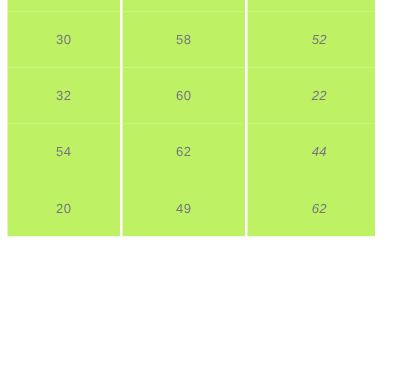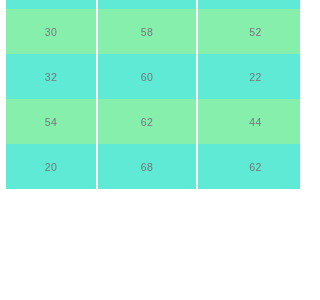--- a/index.html
+++ b/index.html
@@ -25,41 +25,41 @@
     left: 6px;
     top: -36px;
     width: 287px;
     border-collapse: collapse;
     table-layout: fixed;
   }
   #size-table tr {
     height: 45px;
   }
   #size-table tr.row-even {
-    background: #5eead4;
+    background: #bef264;
     padding-left: 28px;
   }
   #size-table tr.row-odd {
-    background: #86efac;
+    background: #bef264;
   }
   #size-table td {
     border-right: 2px solid #ffffff;
     padding: 0 14px;
     font-size: 10.5px;
     color: #76767e;
     letter-spacing: 0.3px;
     vertical-align: middle;
     font-weight: 400;
   }
   #size-table td:last-child {
     border-right: none;
   }
   #size-table td.col-0 { width: 62px; text-align: center; }
   #size-table td.col-1 { width: 70px; text-align: center; }
-  #size-table td.col-2 { width: 87px; text-align: center; }
+  #size-table td.col-2 { width: 87px; text-align: center; font-style: italic; }
 </style>
 </head>
 <body>
 
 <div id="size-table-viewport">
   <table id="size-table">
     <tbody>
 
       <tr class="row-even">
         <td class="col-0">28</td>
@@ -86,20 +86,20 @@
         <td class="col-0">54</td>
         <td class="col-1">62</td>
         <td class="col-2">44</td>
 
       </tr>
 
 
 
       <tr class="row-even">
         <td class="col-0">20</td>
-        <td class="col-1">68</td>
+        <td class="col-1">49</td>
         <td class="col-2">62</td>
 
       </tr>
 
     </tbody>
   </table>
 </div>
 
 </body></html>

